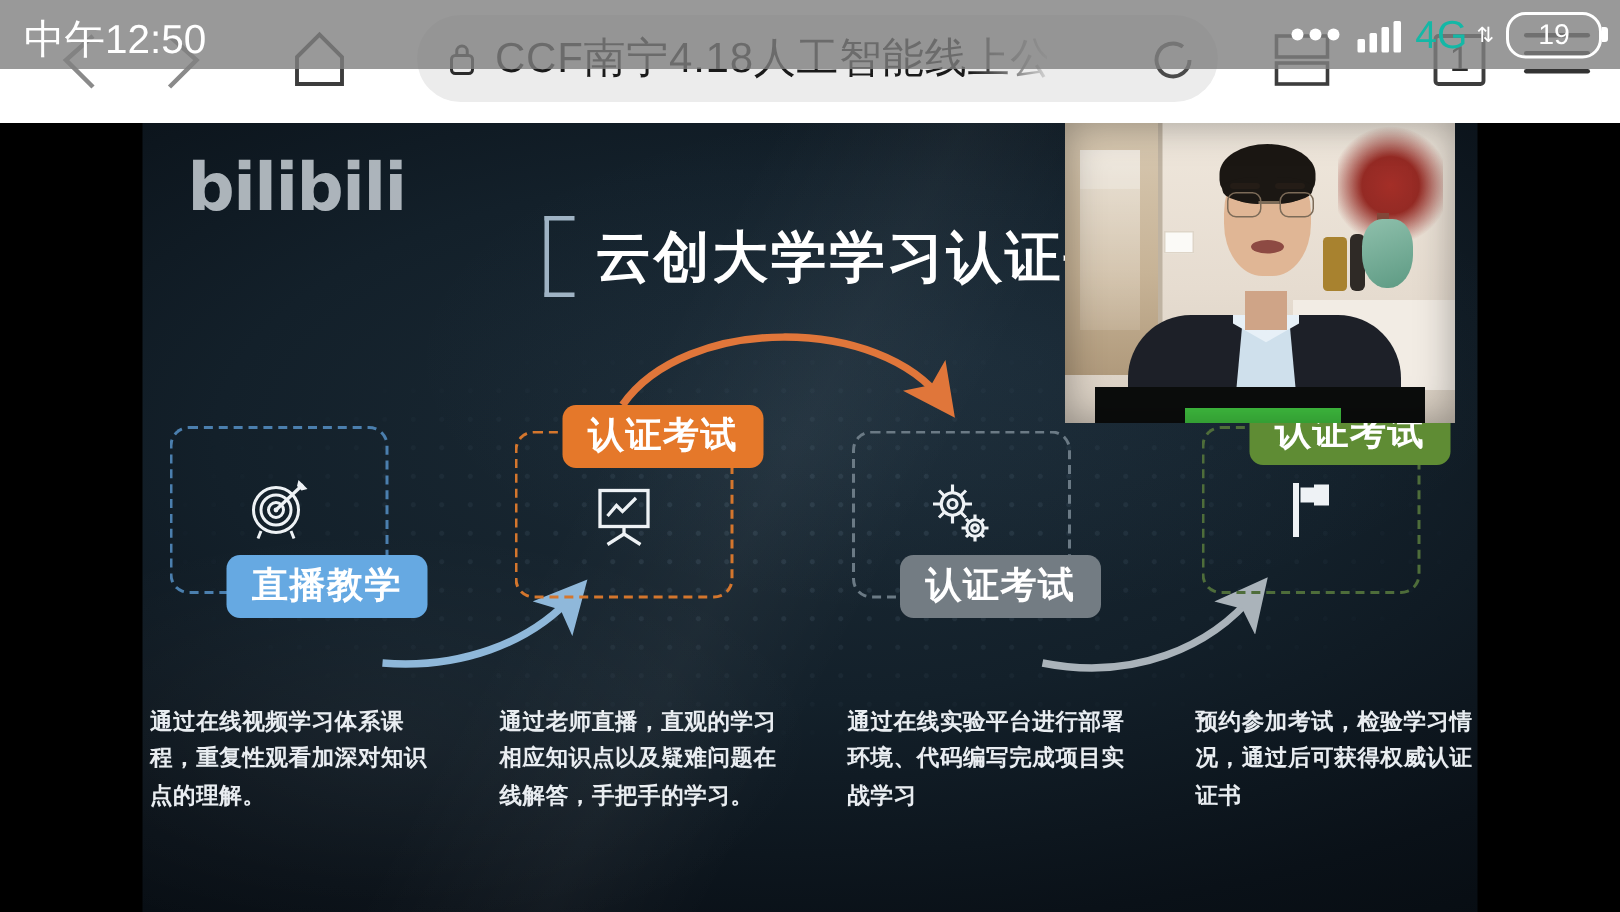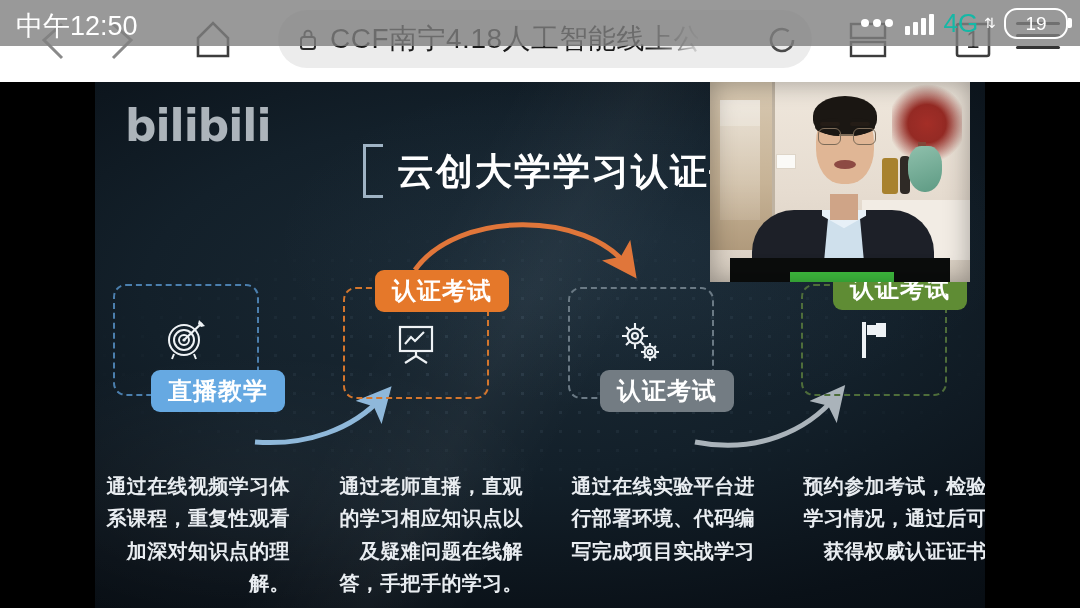--- a/index.html
+++ b/index.html
@@ -113,22 +113,22 @@
   #box3{left:473px;top:205px;border:2px dashed #6b7a85;}
   #badge3{left:505px;top:288px;background:#737c83;}
   #box4{left:706px;top:202px;border:2px dashed #4e6d3a;}
   #badge4{left:738px;top:186px;background:#5f8c34;}
 
   
   .arrow-svg{position:absolute;left:0;top:0;width:890px;height:526px;z-index:4;
              pointer-events:none;overflow:visible;}
 
   
-  .cap{position:absolute;width:190px;font-size:20px;color:#e9edf1;line-height:1.62;
-       text-align:right;z-index:6;font-weight:bold;letter-spacing:.4px;}
+  .cap{position:absolute;width:190px;font-size:15px;color:#e9edf1;line-height:1.62;
+       text-align:left;z-index:6;font-weight:bold;letter-spacing:.4px;}
   #cap1{left:5px;top:388px;}
   #cap2{left:238px;top:388px;}
   #cap3{left:470px;top:388px;}
   #cap4{left:702px;top:388px;}
 
   
   .pip{position:absolute;left:710px;top:0px;width:260px;height:200px;overflow:hidden;z-index:20;
        background:#2a2723;}
   .pip-bgwall{position:absolute;left:0;top:0;width:260px;height:200px;
      background:linear-gradient(180deg,#efe7dc 0%,#e6dcd0 55%,#d9cfc2 100%);}

